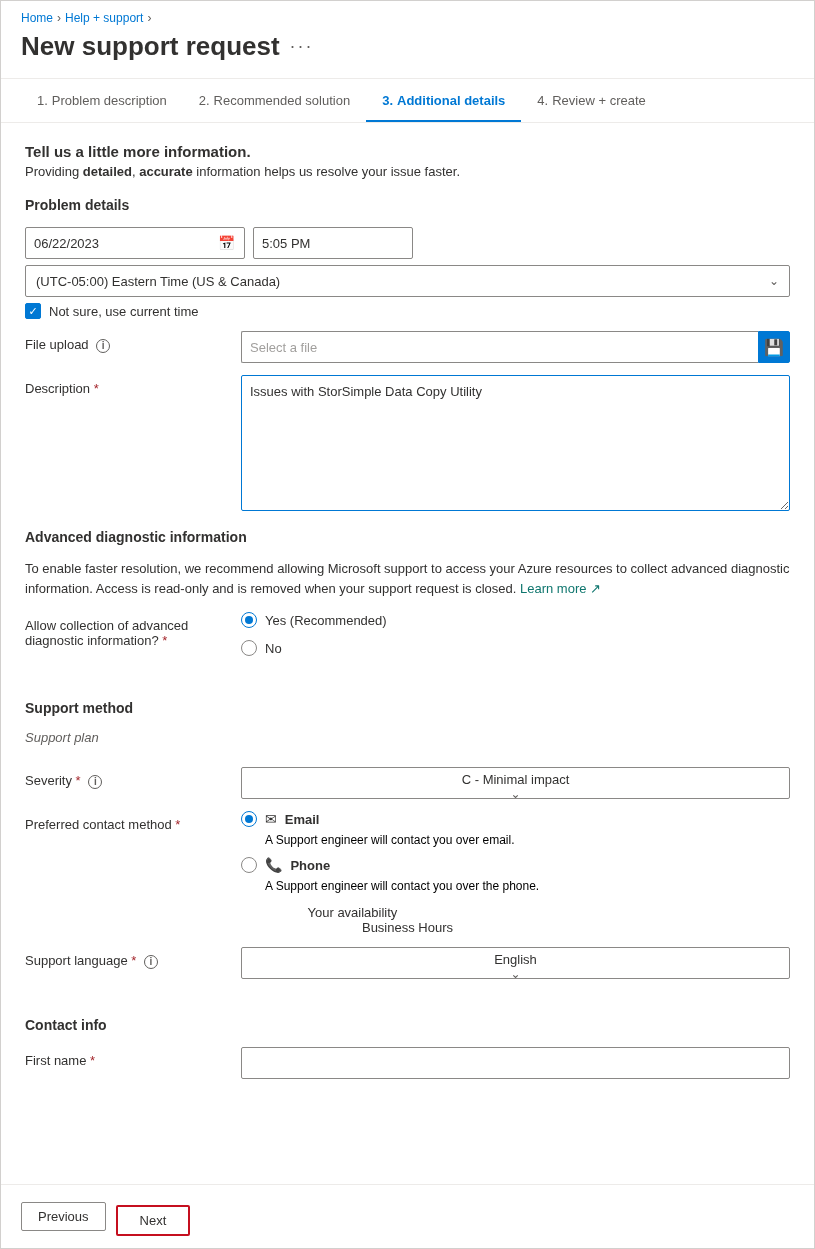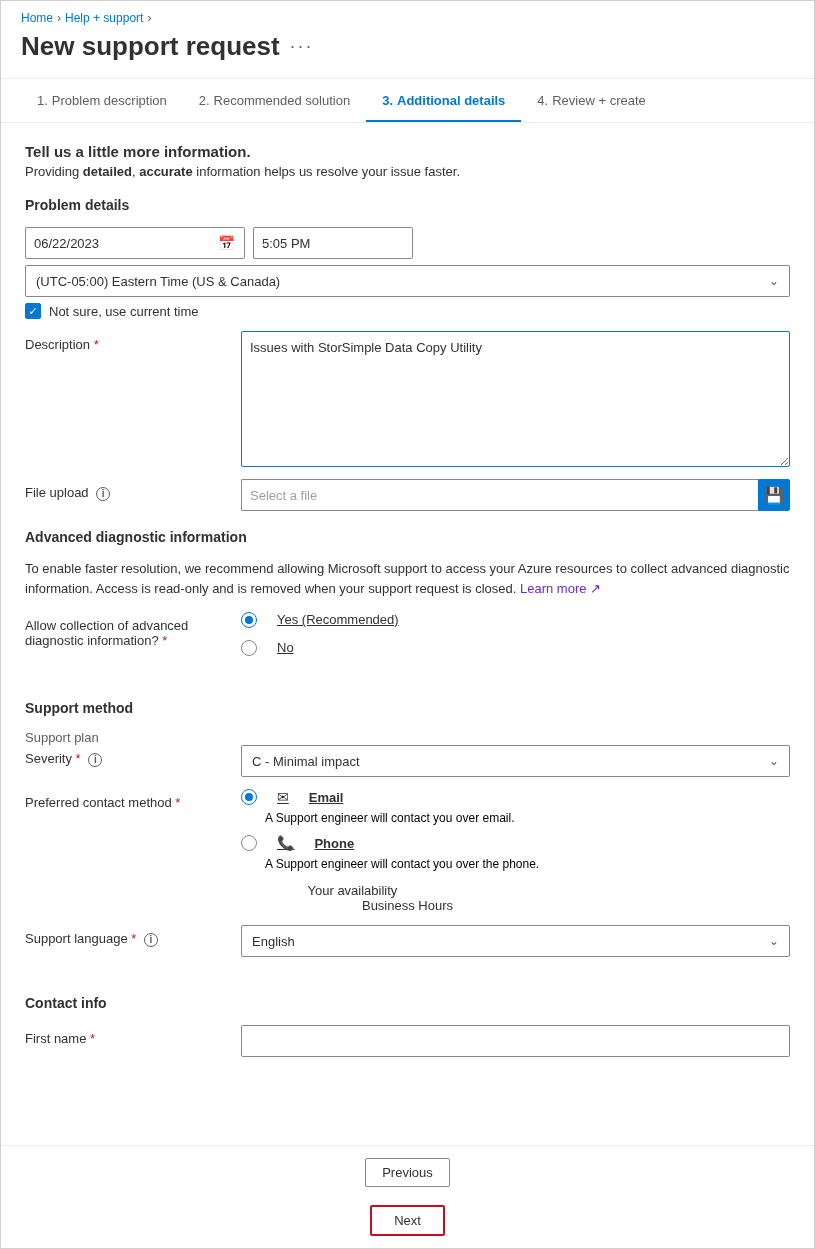--- a/index.html
+++ b/index.html
@@ -236,27 +236,27 @@
       margin-left: 4px;
       cursor: pointer;
       font-weight: bold;
     }
     .adv-diag-text {
       font-size: 13px;
       color: #323130;
       margin-bottom: 14px;
       line-height: 1.5;
     }
-    .adv-diag-text a { color: #6d28d9; text-decoration: none; }
+    .adv-diag-text a { color: #0f766e; text-decoration: none; }
     .radio-row {
       display: flex;
-      gap: 20px;
+      align-items: center;
+      gap: 8px;
       margin-bottom: 6px;
       font-size: 13px;
-      text-decoration: underline;
     }
     .radio-circle {
       width: 16px;
       height: 16px;
       border-radius: 50%;
       border: 1.5px solid #8a8886;
       display: flex;
       align-items: center;
       justify-content: center;
       flex-shrink: 0;
@@ -278,20 +278,21 @@
       border: 1px solid #8a8886;
       border-radius: 2px;
       background: #fff;
       padding: 4px 10px;
       height: 32px;
       font-size: 13px;
       color: #323130;
       justify-content: space-between;
       cursor: pointer;
       width: 100%;
+      flex-direction: column;
     }
     .chevron { font-size: 12px; color: #605e5c; }
     .contact-method-options {
       display: flex;
       flex-direction: column;
       gap: 4px;
     }
     .contact-option-label {
       display: flex;
       align-items: center;
@@ -332,21 +333,20 @@
       display: flex;
       align-items: center;
       padding: 12px 20px;
       gap: 10px;
       border-top: 1px solid #edebe9;
       position: absolute;
       bottom: 0;
       left: 0;
       right: 0;
       background: #fff;
-      flex-direction: column;
     }
     .btn-prev {
       border: 1px solid #8a8886;
       background: #fff;
       color: #323130;
       font-size: 13px;
       padding: 6px 16px;
       border-radius: 2px;
       cursor: pointer;
     }
@@ -357,21 +357,22 @@
       font-size: 13px;
       padding: 6px 22px;
       border-radius: 2px;
       cursor: pointer;
       font-weight: 500;
       margin-top: 8px;
     }
     .support-plan-label {
       font-size: 13px;
       color: #605e5c;
-      margin-bottom: 0;
+      margin-bottom: 22px;
+      font-style: italic;
     }
     .spacer { height: 8px; }
   </style>
 </head>
 <body>
 
 <div class="outer">
 
   <div class="breadcrumb">
     <a>Home</a>
@@ -434,42 +435,42 @@
           <div class="checkbox-box">
             <span class="check">✓</span>
           </div>
           <span>Not sure, use current time</span>
         </div>
       </div>
     </div>
 
     <div class="form-row">
       <div class="form-label">
-        <span>Description</span>
-        <span class="req"> *</span>
-      </div>
-      <div class="form-controls">
-        <textarea class="description-textarea" style="">Issues with StorSimple Data Copy Utility</textarea>
-      </div>
-    </div>
-
-    <div class="form-row">
-      <div class="form-label">
         <span>File upload</span>
         <span class="info-icon">i</span>
       </div>
       <div class="form-controls">
         <div class="file-upload-row">
           <div class="file-input">
             <span>Select a file</span>
           </div>
           <div class="file-btn">
             <span>💾</span>
           </div>
         </div>
+      </div>
+    </div>
+
+    <div class="form-row">
+      <div class="form-label">
+        <span>Description</span>
+        <span class="req"> *</span>
+      </div>
+      <div class="form-controls">
+        <textarea class="description-textarea" style="">Issues with StorSimple Data Copy Utility</textarea>
       </div>
     </div>
 
     <div class="section-header">Advanced diagnostic information</div>
 
     <div class="adv-diag-text">
       To enable faster resolution, we recommend allowing Microsoft support to access your Azure resources to collect advanced diagnostic information. Access is read-only and is removed when your support request is closed. <a>Learn more ↗</a>
     </div>
 
     <div class="form-row">

